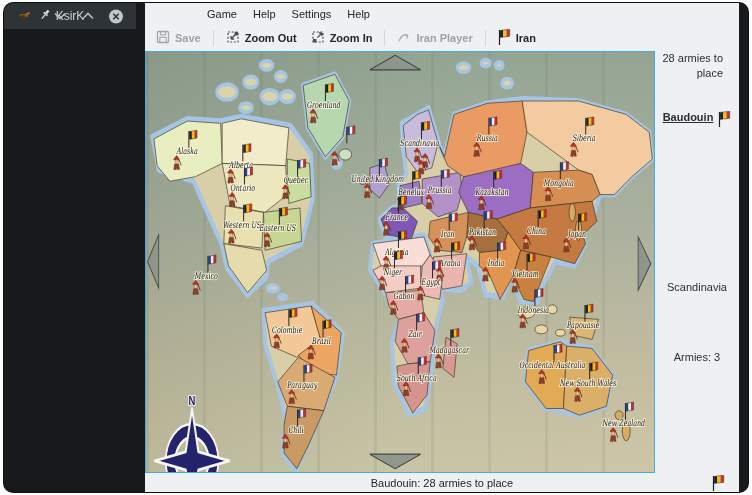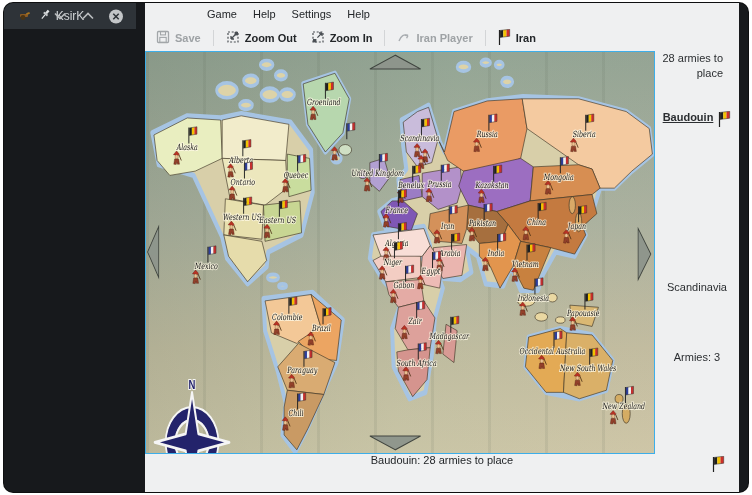--- a/index.html
+++ b/index.html
@@ -31,21 +31,21 @@
          linear-gradient(180deg,#8f9f90 0%,#a9ae9c 42%,#c2ba9d 74%,#cfc5a5 100%);}
   #map svg{display:block;width:100%;height:100%;}
   #sidebar{width:84px;background:#eff0f1;position:relative;flex:0 0 auto;font-size:11px;color:#2b2e31;}
   .sideblock{position:absolute;left:0;width:100%;display:flex;justify-content:center;gap:5px;}
   #player-line{top:60px;}
   #player-name{font-weight:bold;text-decoration:underline;}
   #armies-to-place{top:137px;left:8px;width:68px;display:block;text-align:right;line-height:1.35;}
   #country-line{top:230px;}
   #armies-line{top:300px;}
   
-  #statusbar{height:38px;position:relative;display:flex;align-items:flex-start;justify-content:center;
+  #statusbar{height:19px;position:relative;display:flex;align-items:center;justify-content:center;
              font-size:11px;color:#232629;flex:0 0 auto;}
   #status-flag{position:absolute;right:14px;top:2px;}
   #framebottom{height:13px;flex:0 0 auto;}
   .mapterr{cursor:pointer;}
 </style>
 </head>
 <body>
 
 <div id="window">
   <div id="titlebar">

